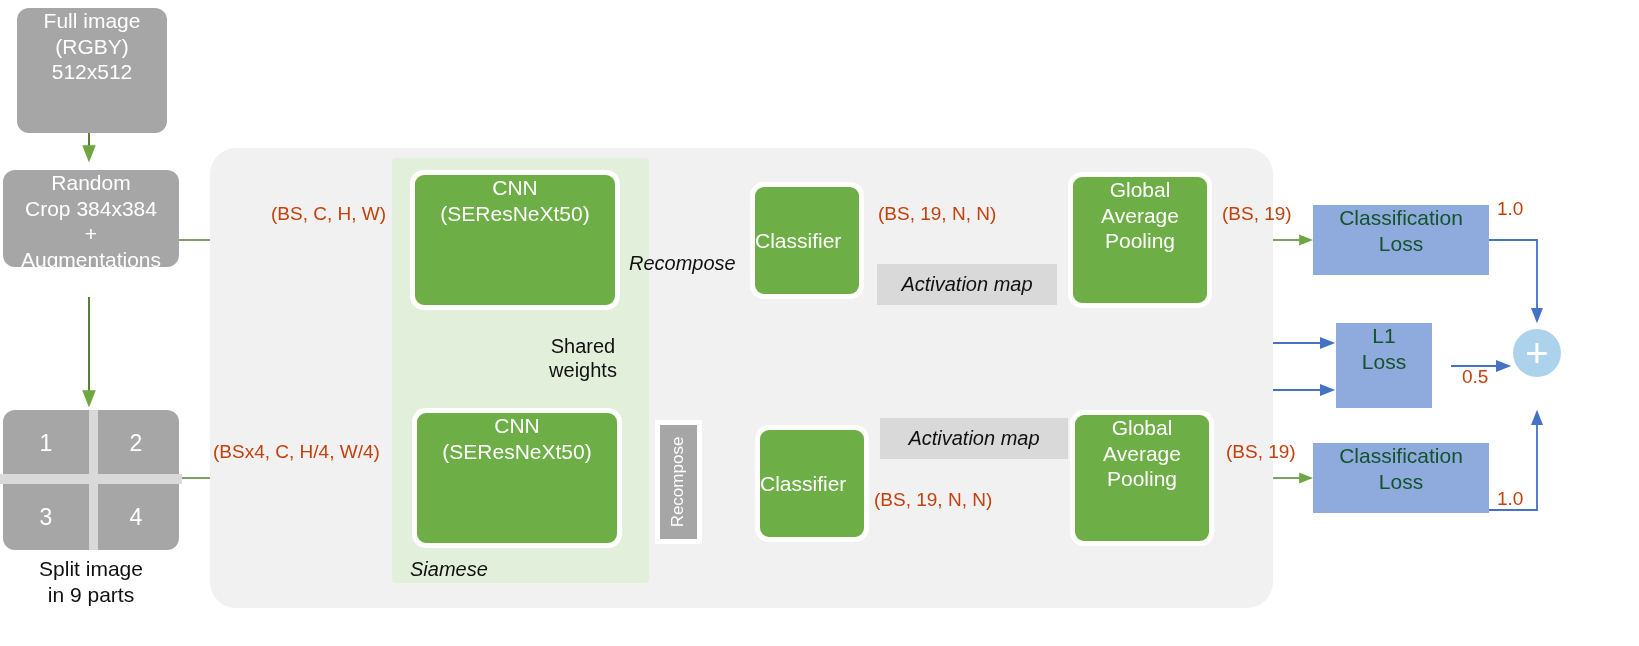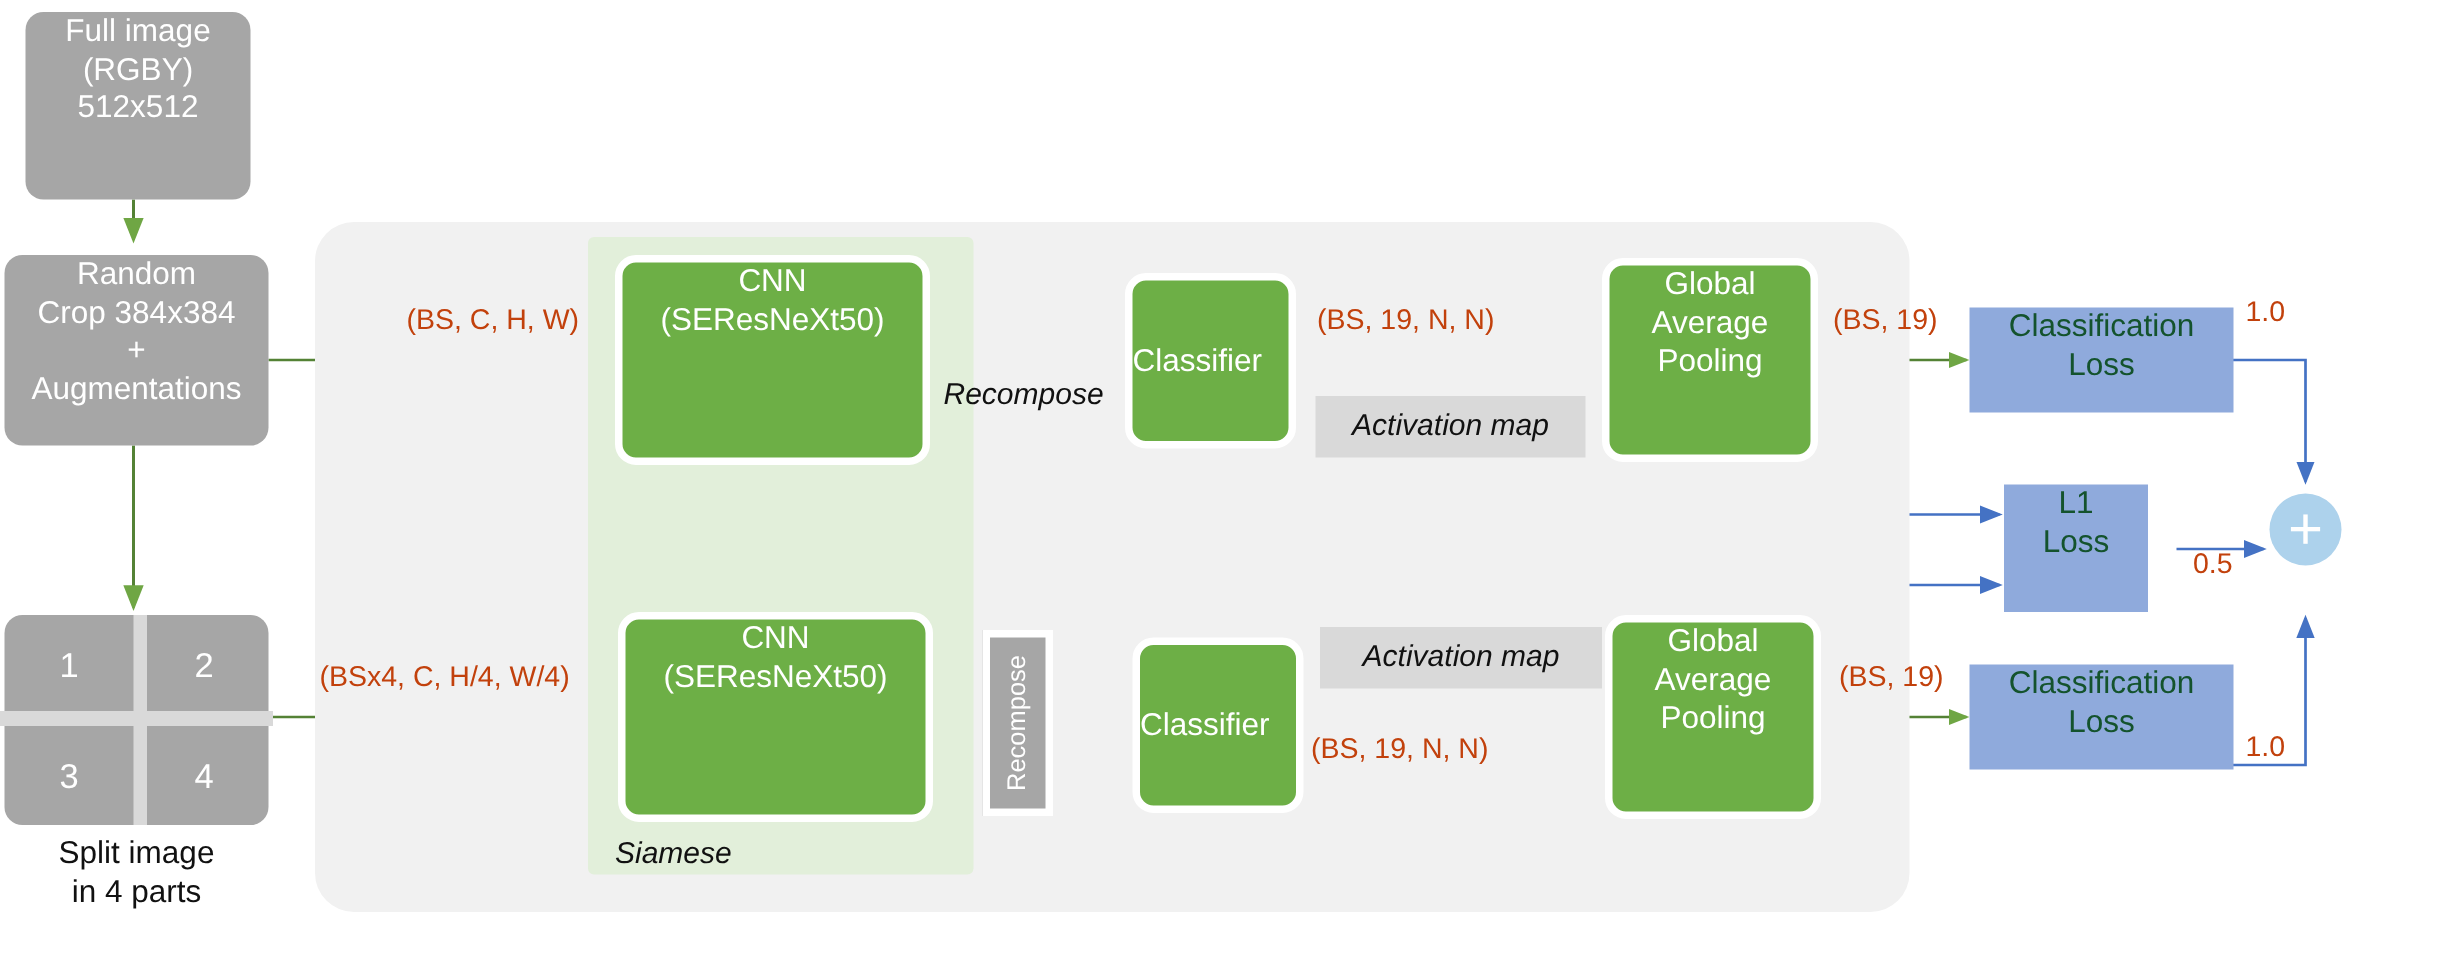--- a/index.html
+++ b/index.html
@@ -136,60 +136,64 @@
   <div class="abs siamese-container" style="left:392px;top:158px;width:257px;height:425px;"></div>
 
   <div class="abs lbl-italic" style="left:410px;top:558px;">Siamese</div>
 
   <div class="abs grey-box boxtxt" style="left:17px;top:8px;width:150px;height:125px;flex-direction:column;">
     <div>Full image</div>
     <div>(RGBY)</div>
     <div>512x512</div>
   </div>
 
-  <div class="abs grey-box boxtxt" style="left:3px;top:170px;width:176px;height:127px;flex-direction:column;">
+  <div class="abs grey-box boxtxt" style="left:3px;top:170px;width:176px;height:97px;flex-direction:column;">
     <div>Random</div>
     <div>Crop 384x384</div>
     <div>+</div>
     <div>Augmentations</div>
   </div>
 
   <div class="abs split-box" style="left:3px;top:410px;width:176px;height:140px;">
     <div class="split-cell" style="left:0;top:0;width:86px;height:66px;">1</div>
     <div class="split-cell" style="left:90px;top:0;width:86px;height:66px;">2</div>
     <div class="split-cell" style="left:0;top:74px;width:86px;height:66px;">3</div>
     <div class="split-cell" style="left:90px;top:74px;width:86px;height:66px;">4</div>
     <div class="split-bar" style="left:86px;top:0;width:9px;height:140px;"></div>
   </div>
 
   <div class="abs split-bar" style="left:0px;top:474px;width:182px;height:10px;"></div>
 
   <div class="abs lbl-center" style="left:0px;top:556px;width:182px;">
     <div>Split image</div>
-    <div>in 4 parts</div>
+    <div>in 9 parts</div>
   </div>
 
   <div class="abs lbl" style="left:271px;top:203px;">(BS, C, H, W)</div>
   <div class="abs lbl" style="left:213px;top:441px;">(BSx4, C, H/4, W/4)</div>
   <div class="abs lbl-italic" style="left:629px;top:252px;">Recompose</div>
   <div class="abs lbl" style="left:878px;top:203px;">(BS, 19, N, N)</div>
   <div class="abs lbl" style="left:874px;top:489px;">(BS, 19, N, N)</div>
   <div class="abs lbl" style="left:1222px;top:203px;">(BS, 19)</div>
   <div class="abs lbl" style="left:1226px;top:441px;">(BS, 19)</div>
 
   <div class="abs green-box boxtxt" style="left:410px;top:170px;width:210px;height:140px;flex-direction:column;">
     <div>CNN</div>
     <div>(SEResNeXt50)</div>
   </div>
 
   <div class="abs green-box boxtxt" style="left:412px;top:408px;width:210px;height:140px;flex-direction:column;">
     <div>CNN</div>
     <div>(SEResNeXt50)</div>
   </div>
 
+  <div class="abs lbl-shared" style="left:528px;top:334px;width:110px;">
+    <div>Shared</div>
+    <div>weights</div>
+  </div>
 
   <div class="abs recompose" style="left:655px;top:420px;width:47px;height:124px;">
     <span>Recompose</span>
   </div>
 
   <div class="abs green-box boxtxt" style="left:750px;top:182px;width:114px;height:117px;">Classifier</div>
 
   <div class="abs green-box boxtxt" style="left:755px;top:425px;width:114px;height:117px;">Classifier</div>
 
   <div class="abs act-chip" style="left:877px;top:264px;width:180px;height:41px;">Activation map</div>

